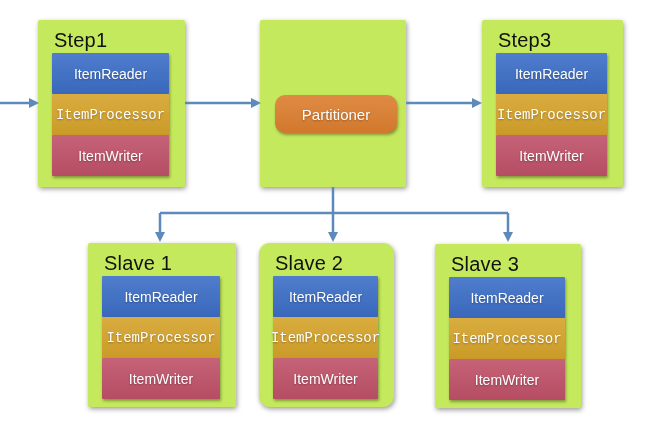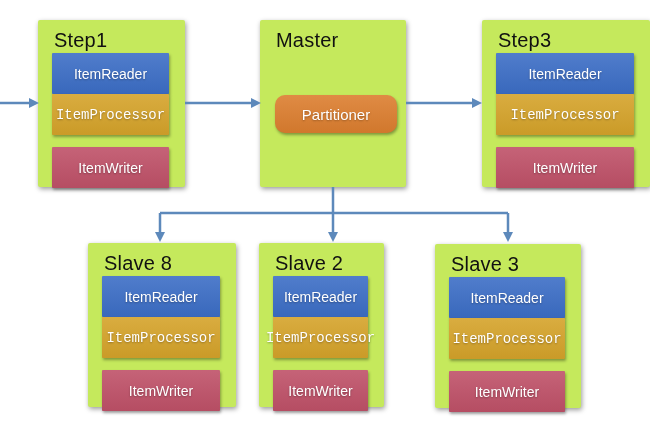--- a/index.html
+++ b/index.html
@@ -30,21 +30,21 @@
   .bar {
     height:41px; display:flex; align-items:center; justify-content:center;
     color:#ffffff; font-size:14px;
     text-shadow:0 1px 2px rgba(0,0,0,0.30);
     box-shadow:1px 2px 3px rgba(0,0,0,0.35);
     background-image:linear-gradient(rgba(255,255,255,0.10), rgba(0,0,0,0.05));
     border-radius:1px;
   }
   .bar-reader      { background-color:var(--reader-blue); }
   .bar-processor   { background-color:var(--processor-gold);font-family:Liberation Mono, monospace; }
-  .bar-writer      { background-color:var(--writer-rose);margin-top:12px; }
+  .bar-writer      { background-color:var(--writer-rose); }
   .bar-partitioner { background-color:var(--partitioner-orange); height:38px; font-size:15px;border-radius:10px; }
 
   .node-master .bars { top:75px; left:15px; right:9px; }
 </style>
 </head>
 <body>
 
 <div class="canvas">
 
   <svg class="arrows" viewBox="0 0 650 430">
@@ -81,59 +81,58 @@
       <div class="bar bar-processor">
         <span>ItemProcessor</span>
         </div>
       <div class="bar bar-writer">
         <span>ItemWriter</span>
         </div>
     </div>
   </div>
 
   <div class="node node-master" style="left:260px; top:20px; width:146px; height:167px;">
-    <div class="node-title">Master</div>
     <div class="bars">
       <div class="bar bar-partitioner">
         <span>Partitioner</span>
         </div>
     </div>
   </div>
 
-  <div class="node" style="left:482px; top:20px; width:168px; height:167px;">
+  <div class="node" style="left:482px; top:20px; width:141px; height:167px;">
     <div class="node-title">Step3</div>
     <div class="bars">
       <div class="bar bar-reader">
         <span>ItemReader</span>
         </div>
       <div class="bar bar-processor">
         <span>ItemProcessor</span>
         </div>
       <div class="bar bar-writer">
         <span>ItemWriter</span>
         </div>
     </div>
   </div>
 
   <div class="node" style="left:88px; top:243px; width:148px; height:164px;">
-    <div class="node-title">Slave 8</div>
+    <div class="node-title">Slave 1</div>
     <div class="bars">
       <div class="bar bar-reader">
         <span>ItemReader</span>
         </div>
       <div class="bar bar-processor">
         <span>ItemProcessor</span>
         </div>
       <div class="bar bar-writer">
         <span>ItemWriter</span>
         </div>
     </div>
   </div>
 
-  <div class="node" style="left:259px; top:243px; width:125px; height:164px;">
+  <div class="node" style="left:259px; top:243px; width:135px; height:164px;border-radius:11px;">
     <div class="node-title">Slave 2</div>
     <div class="bars">
       <div class="bar bar-reader">
         <span>ItemReader</span>
         </div>
       <div class="bar bar-processor">
         <span>ItemProcessor</span>
         </div>
       <div class="bar bar-writer">
         <span>ItemWriter</span>

